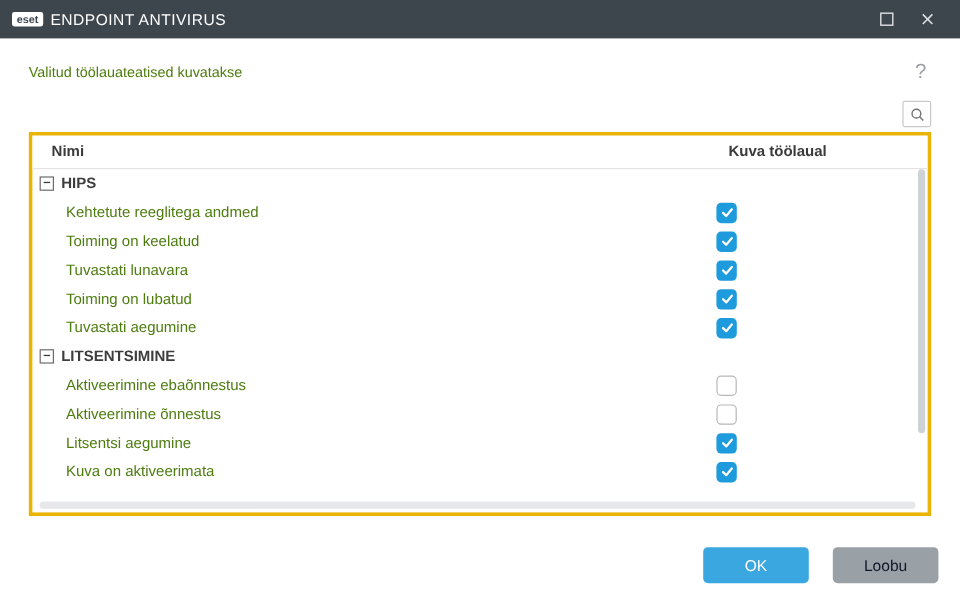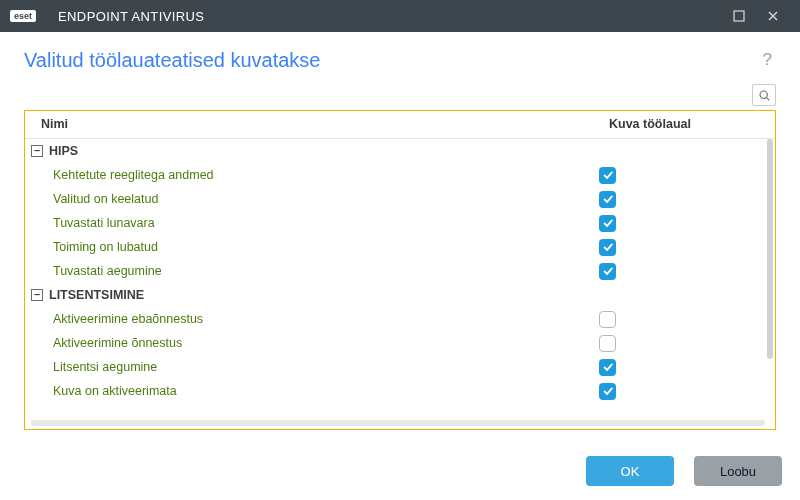--- a/index.html
+++ b/index.html
@@ -1,33 +1,33 @@
 <!DOCTYPE html>
 <html><head>
 <meta charset="utf-8">
 <style>
   * { box-sizing: border-box; margin: 0; padding: 0; }
   html, body { width: 800px; height: 500px; font-family: "Segoe UI", Arial, sans-serif; background: #fff; overflow: hidden; }
   .window { width: 800px; height: 500px; display: flex; flex-direction: column; }
   .titlebar { height: 32px; background: #3d464d; color: #fff; display: flex; align-items: center; padding: 0 10px; }
-  .brand { display: flex; align-items: center; gap: 22px; font-size: 13px; letter-spacing: 0.4px; }
+  .brand { display: flex; align-items: center; gap: 6px; font-size: 13px; letter-spacing: 0.4px; }
   .brand-badge { background: #fff; color: #3d464d; font-size: 9px; font-weight: 700; padding: 1px 4px; border-radius: 2px; letter-spacing: 0; }
   .brand-text { font-weight: 400; }
   .titlebar-spacer { flex: 1; }
   .titlebar-btn { width: 34px; height: 32px; display: flex; align-items: center; justify-content: center; color: #d9dde0; cursor: pointer; }
 
   .header-area { padding: 14px 24px 10px 24px; display: flex; align-items: center; }
-  .page-title { font-size: 20px; font-weight: 400; color: #3b82f6; }
+  .page-title { font-size: 12px; font-weight: 400; color: #4d7c0f; }
   .page-title-spacer { flex: 1; }
   .help-icon { color: #9aa0a5; font-size: 17px; cursor: pointer; padding: 4px; }
 
   .search-row { display: flex; justify-content: flex-end; padding: 0 24px 4px 0; }
   .search-box { width: 24px; height: 22px; border: 1px solid #c9c9c9; border-radius: 2px; display: flex; align-items: center; justify-content: center; color: #6f6f6f; cursor: pointer; }
 
-  .list-wrap { margin: 0 24px; border: 1px solid #eab308; height: 320px; position: relative; overflow: hidden; }
+  .list-wrap { margin: 0 24px; border: 3px solid #eab308; height: 320px; position: relative; overflow: hidden; }
   .list-header { display: flex; height: 28px; border-bottom: 1px solid #e3e3e3; background: #fff; font-size: 12.5px; color: #3a3a3a; }
   .col-name-h { flex: 1; padding: 6px 0 0 16px; font-weight: 600; }
   .col-show-h { width: 170px; padding: 6px 0 0 4px; font-weight: 600; }
   .list-body { position: absolute; top: 28px; bottom: 10px; left: 0; right: 10px; overflow-y: auto; }
   .group-row { display: flex; align-items: center; height: 24px; padding-left: 6px; font-size: 12.5px; font-weight: 700; color: #3d3d3d; cursor: pointer; }
   .toggle-box { width: 12px; height: 12px; border: 1px solid #6c6c6c; display: flex; align-items: center; justify-content: center; margin-right: 6px; }
   .toggle-box span { line-height: 8px; font-size: 11px; position: relative; top: -1px; }
   .item-row { display: flex; align-items: center; height: 24px; font-size: 12.5px; color: #4d7c0f; }
   .item-name { flex: 1; padding-left: 28px; }
   .item-chk { width: 170px; display: flex; align-items: center; padding-left: 4px; }
@@ -102,21 +102,21 @@
           <div class="item-name">Kehtetute reeglitega andmed</div>
           <div class="item-chk">
             <div class="chk on">
               <svg width="12" height="12" viewBox="0 0 14 14">
                 <path d="M3 7.5 L6 10.5 L11.5 4" fill="none" stroke="#fff" stroke-width="2.2" stroke-linecap="round" stroke-linejoin="round"></path>
               </svg>
             </div>
           </div>
         </div>
         <div class="item-row">
-          <div class="item-name">Valitud on keelatud</div>
+          <div class="item-name">Toiming on keelatud</div>
           <div class="item-chk">
             <div class="chk on">
               <svg width="12" height="12" viewBox="0 0 14 14">
                 <path d="M3 7.5 L6 10.5 L11.5 4" fill="none" stroke="#fff" stroke-width="2.2" stroke-linecap="round" stroke-linejoin="round"></path>
               </svg>
             </div>
           </div>
         </div>
         <div class="item-row">
           <div class="item-name">Tuvastati lunavara</div>

